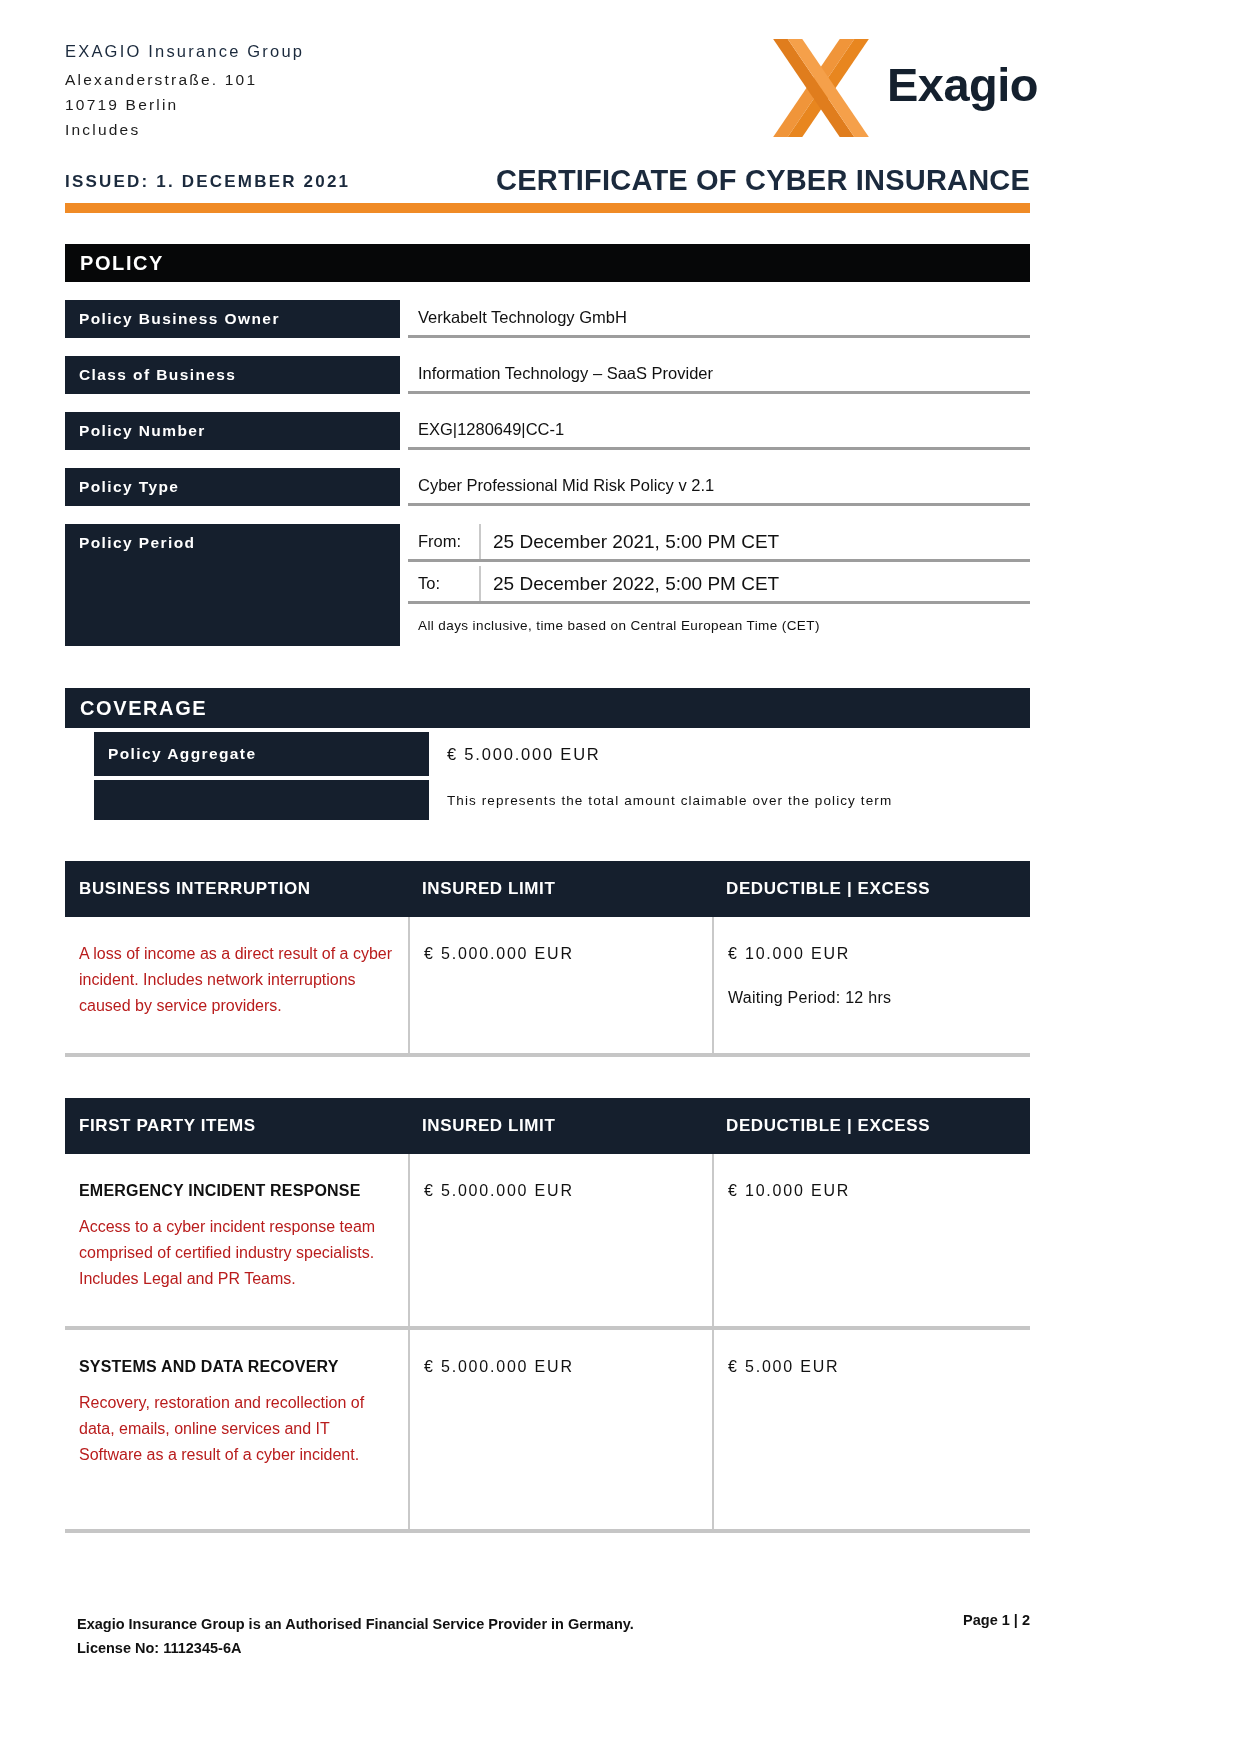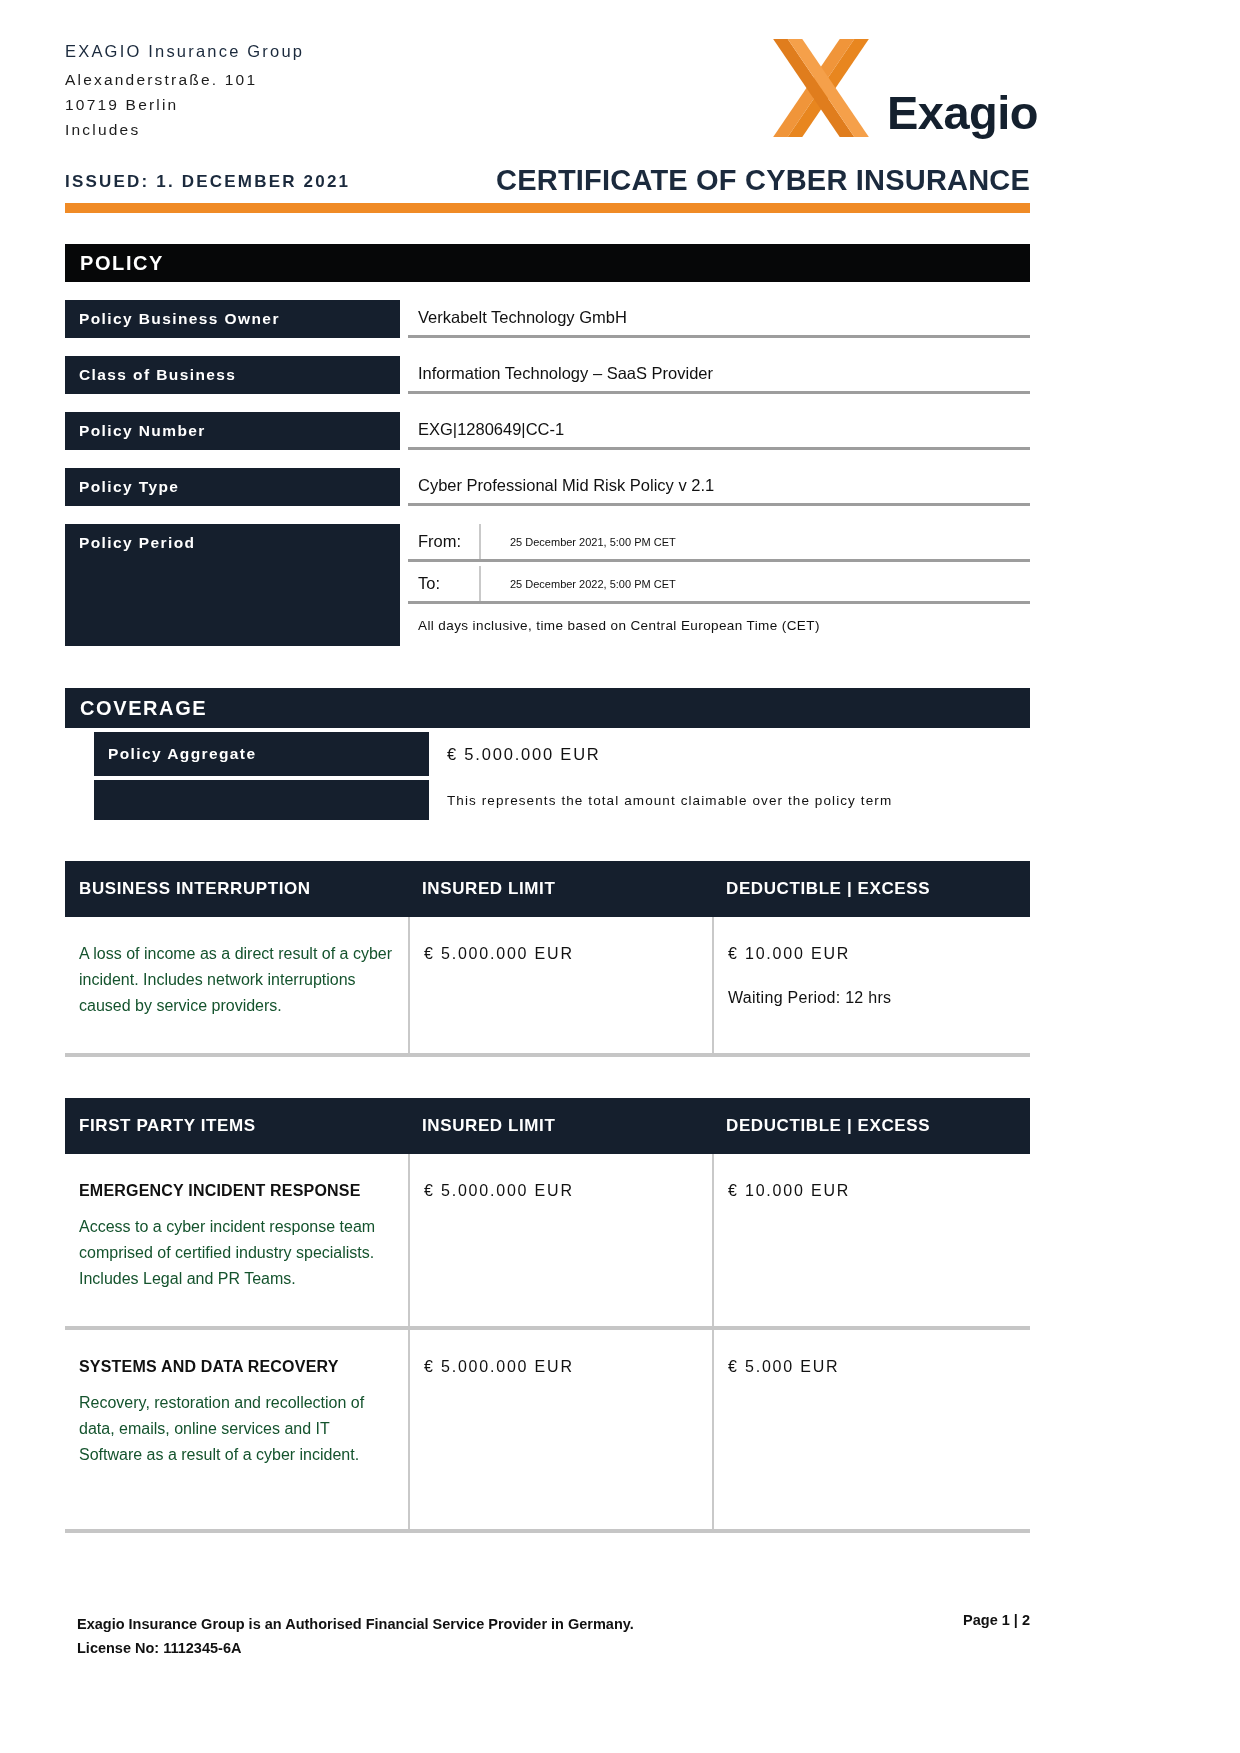--- a/index.html
+++ b/index.html
@@ -14,21 +14,21 @@
   *{box-sizing:border-box;margin:0;padding:0;}
   html,body{background:#ffffff;}
   body{font-family:"Liberation Sans","DejaVu Sans",sans-serif;color:#111;}
   .page{position:relative;width:1240px;height:1753px;background:#fff;overflow:hidden;}
   .content{position:absolute;left:65px;top:0;width:965px;}
 
   
   .letterhead{display:flex;justify-content:space-between;align-items:flex-start;padding-top:42px;}
   .company-name{font-size:16.5px;font-weight:normal;color:var(--navy-text);letter-spacing:2.2px;margin-bottom:6px;}
   .addr-line{font-size:15.5px;color:#1c1c1c;letter-spacing:2.2px;line-height:25px;}
-  .logo{display:flex;align-items:flex-end;margin-top:-6px;margin-right:-8px;}
+  .logo{display:flex;align-items:center;margin-top:-6px;margin-right:-8px;}
   .logo svg{width:120px;height:104px;display:block;}
   .logo-word{font-size:47px;font-weight:bold;color:#14202e;letter-spacing:-0.5px;margin-left:6px;margin-top:-8px;}
 
   
   .title-row{display:flex;justify-content:space-between;align-items:flex-end;margin-top:22px;}
   .issued{font-size:17px;font-weight:bold;color:var(--navy-text);letter-spacing:2.2px;padding-bottom:5px;}
   .cert-title{font-size:29px;font-weight:bold;color:var(--navy-text);letter-spacing:0.2px;white-space:nowrap;}
   .accent-bar{height:10px;background:var(--accent);margin-top:6px;}
 
   
@@ -42,21 +42,21 @@
   .p-label{width:335px;min-height:38px;background:var(--cell-dark);color:#fff;font-weight:bold;
            font-size:15.5px;letter-spacing:1.4px;display:flex;align-items:center;padding-left:14px;flex:none;}
   .p-value{flex:1;margin-left:8px;display:flex;align-items:center;padding-left:10px;
            font-size:16.5px;border-bottom:3px solid var(--row-border);}
   .p-period{align-items:flex-start;}
   .p-period .p-label{height:122px;align-items:flex-start;padding-top:10px;}
   .period-right{flex:1;margin-left:8px;display:flex;flex-direction:column;}
   .period-row{display:flex;height:38px;border-bottom:3px solid var(--row-border);margin-bottom:4px;}
   .period-prefix{width:73px;display:flex;align-items:center;padding-left:10px;font-size:16.5px;
                  border-right:2px solid var(--divider);flex:none;}
-  .period-date{flex:1;display:flex;align-items:center;padding-left:29px;font-size:11px;}
+  .period-date{flex:1;display:flex;align-items:center;padding-left:12px;font-size:19px;}
   .period-note{height:34px;display:flex;align-items:center;padding-left:10px;
                font-size:13.5px;letter-spacing:0.4px;}
 
   
   .cov-row{display:flex;margin-top:4px;margin-left:29px;}
   .cov-label{width:335px;background:var(--cell-dark);color:#fff;font-weight:bold;font-size:15.5px;
              letter-spacing:1.4px;display:flex;align-items:center;padding-left:14px;flex:none;}
   .cov-row.r1{height:44px;}
   .cov-row.r2{height:40px;}
   .cov-value{flex:1;margin-left:8px;display:flex;align-items:center;padding-left:10px;
@@ -70,21 +70,21 @@
   .lt-head .h{font-weight:bold;font-size:17px;letter-spacing:0.6px;padding-left:14px;}
   .c1{width:343px;flex:none;}
   .c2{width:304px;flex:none;}
   .c3{flex:1;}
   .lt-row{display:flex;border-bottom:4px solid var(--table-border);}
   .lt-row .cell{padding:24px 14px 18px 14px;font-size:16px;line-height:26px;}
   .lt-row .c2,.lt-row .c3{border-left:2px solid var(--divider);}
   .bi-body{min-height:140px;}
   .fpi-r1{min-height:176px;}
   .fpi-r2{min-height:203px;}
-  .desc{max-width:318px;color:#14532d;}
+  .desc{max-width:318px;color:#b91c1c;}
   .amount{letter-spacing:1.8px;white-space:nowrap;}
   .item-title{font-weight:bold;font-size:16px;letter-spacing:0.2px;margin-bottom:10px;}
   .waiting{margin-top:18px;letter-spacing:0.3px;}
 
   
   .footer{position:absolute;left:77px;top:1612px;width:953px;display:flex;
           justify-content:space-between;align-items:flex-start;}
   .footer .left{font-size:14.5px;font-weight:bold;line-height:24px;}
   .footer .pageno{font-size:14.5px;font-weight:bold;white-space:nowrap;}
 </style>

